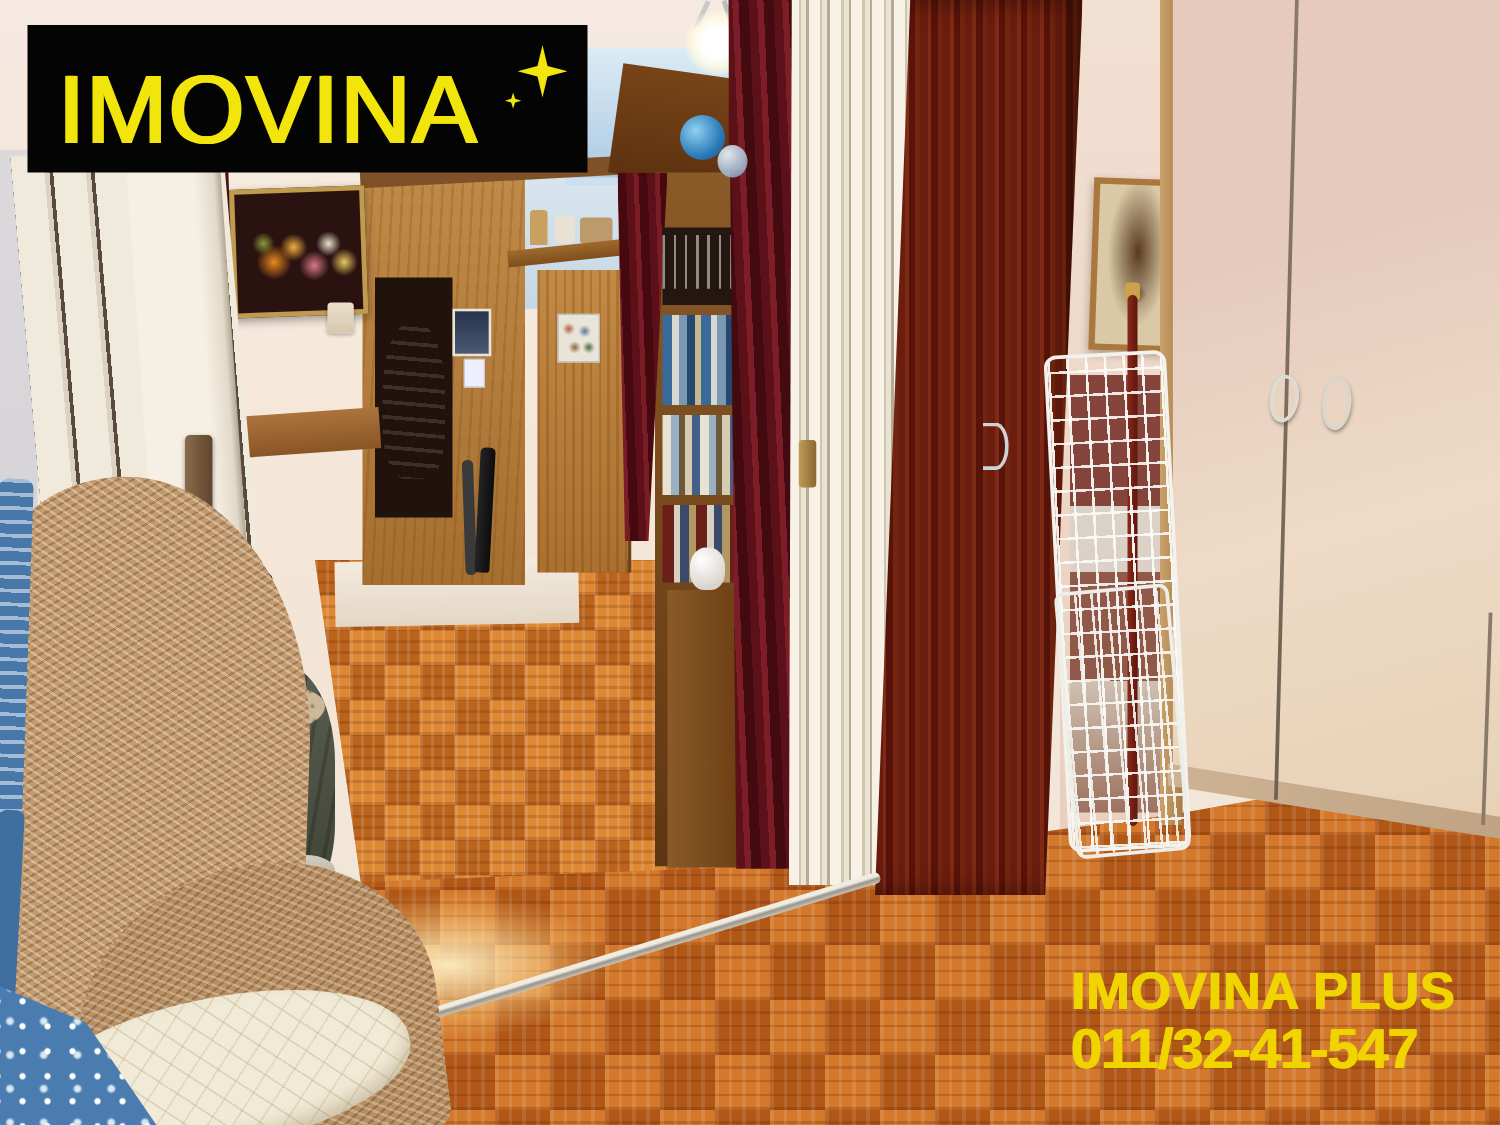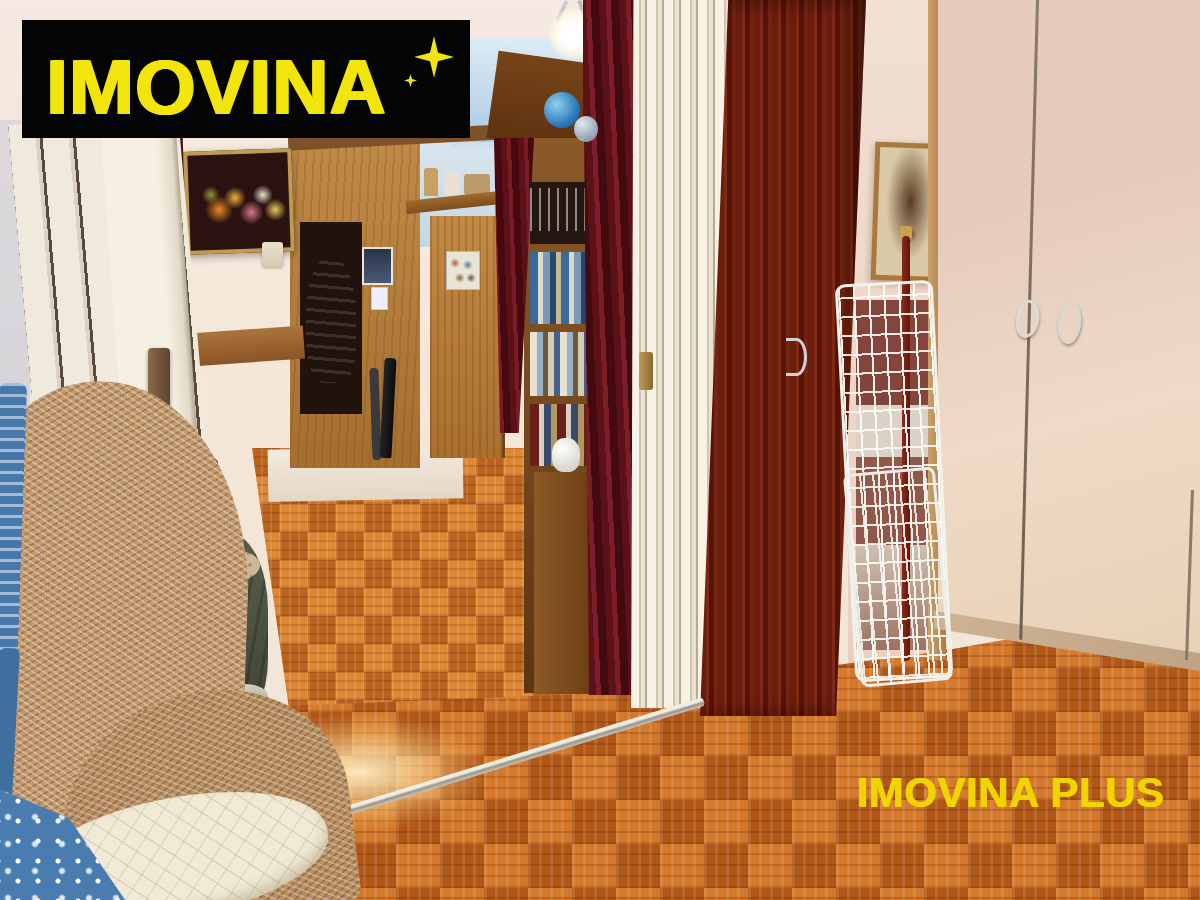--- a/index.html
+++ b/index.html
@@ -255,21 +255,21 @@
   .floral{left:-8px;top:775px;width:140px;height:135px;z-index:9;
     clip-path:polygon(0 8%,55% 32%,100% 100%,0 100%);
     background-color:#4b7cb0;
     background-image:
       radial-gradient(circle 3px at 6px 6px,#ffffff 0 2px,rgba(255,255,255,0) 3px),
       radial-gradient(circle 4px at 16px 15px,#d8e8f4 0 2px,rgba(216,232,244,0) 4px);
     background-size:20px 20px,27px 27px;}
 
   
   .banner{left:22px;top:20px;width:448px;height:118px;z-index:10;background:#040404;}
-  .brand{position:absolute;left:24px;top:22px;font-size:78px;font-weight:bold;
+  .brand{position:absolute;left:24px;top:22px;font-size:78px;font-weight:normal;
     letter-spacing:1px;color:#f2e50c;
     text-shadow:1.5px 0 0 #f2e50c,-1px 0 0 #f2e50c;}
   .spark-big{position:absolute;left:392px;top:16px;width:40px;height:42px;background:#f2e50c;
     clip-path:polygon(50% 0,60% 40%,100% 50%,60% 60%,50% 100%,40% 60%,0 50%,40% 40%);}
   .spark-small{position:absolute;left:382px;top:54px;width:13px;height:13px;background:#f2e50c;
     clip-path:polygon(50% 0,62% 38%,100% 50%,62% 62%,50% 100%,38% 62%,0 50%,38% 38%);}
 
   
   .contact{right:36px;top:770px;z-index:10;color:#f0d400;
     font-weight:bold;line-height:1.08;}
@@ -368,15 +368,16 @@
   <div class="abs floral"></div>
 
   <div class="abs banner">
     <div class="brand">IMOVINA</div>
     <div class="spark-big"></div>
     <div class="spark-small"></div>
   </div>
 
   <div class="abs contact">
     <div class="agency">IMOVINA PLUS</div>
+    <div class="phone">011/32-41-547</div>
   </div>
 
 </div>
 
 </body></html>

